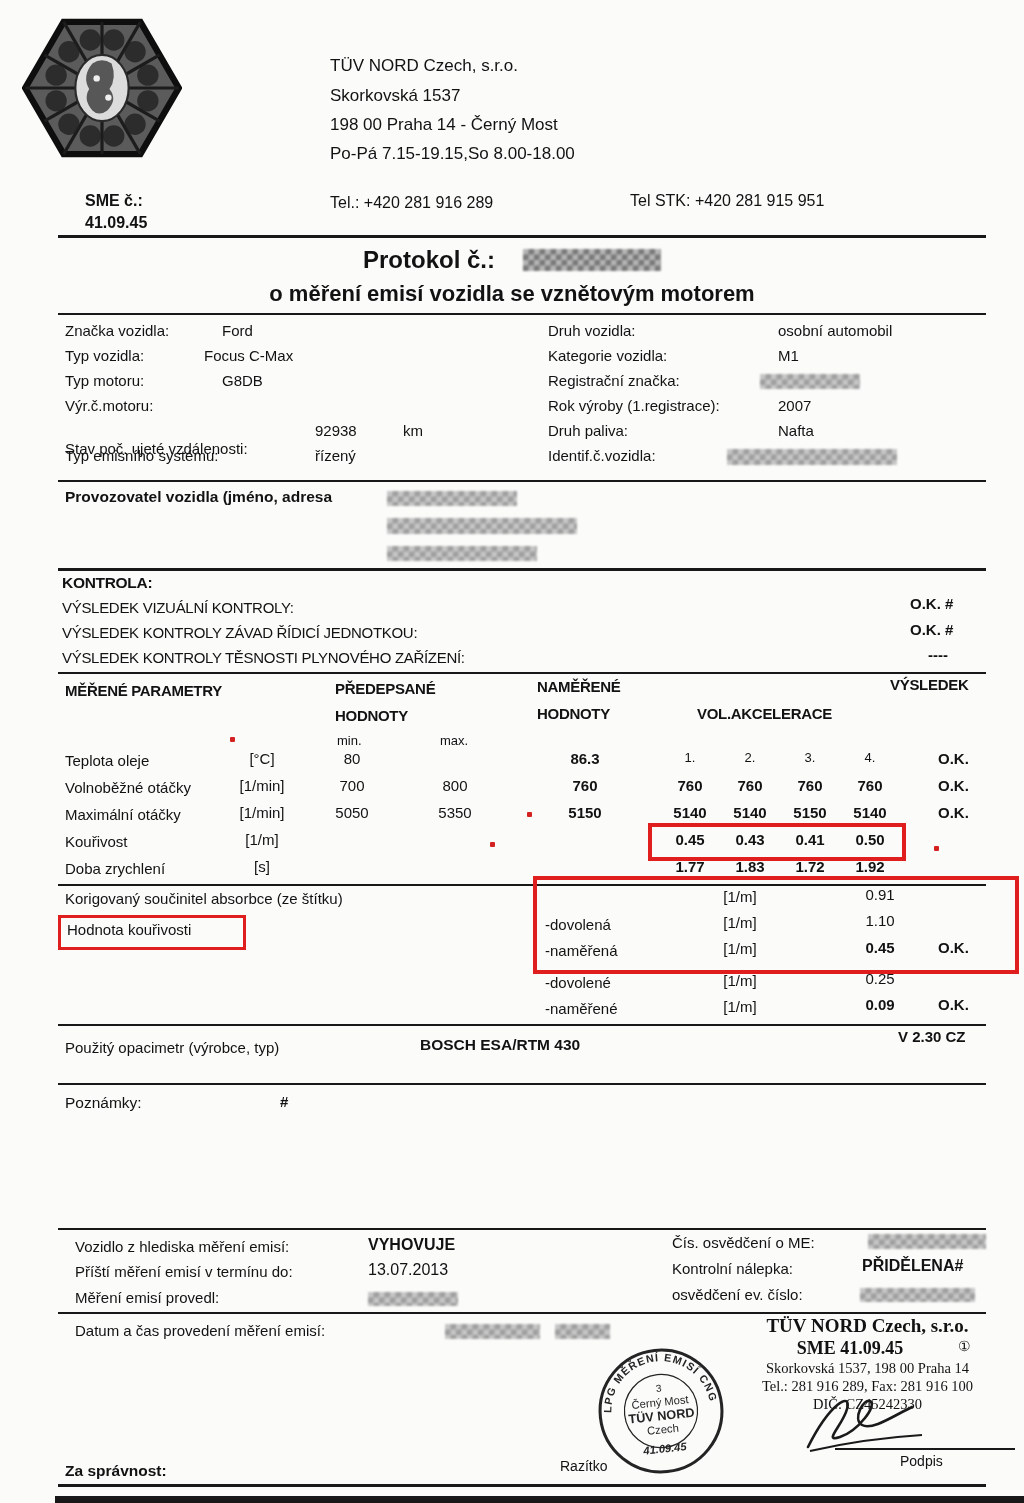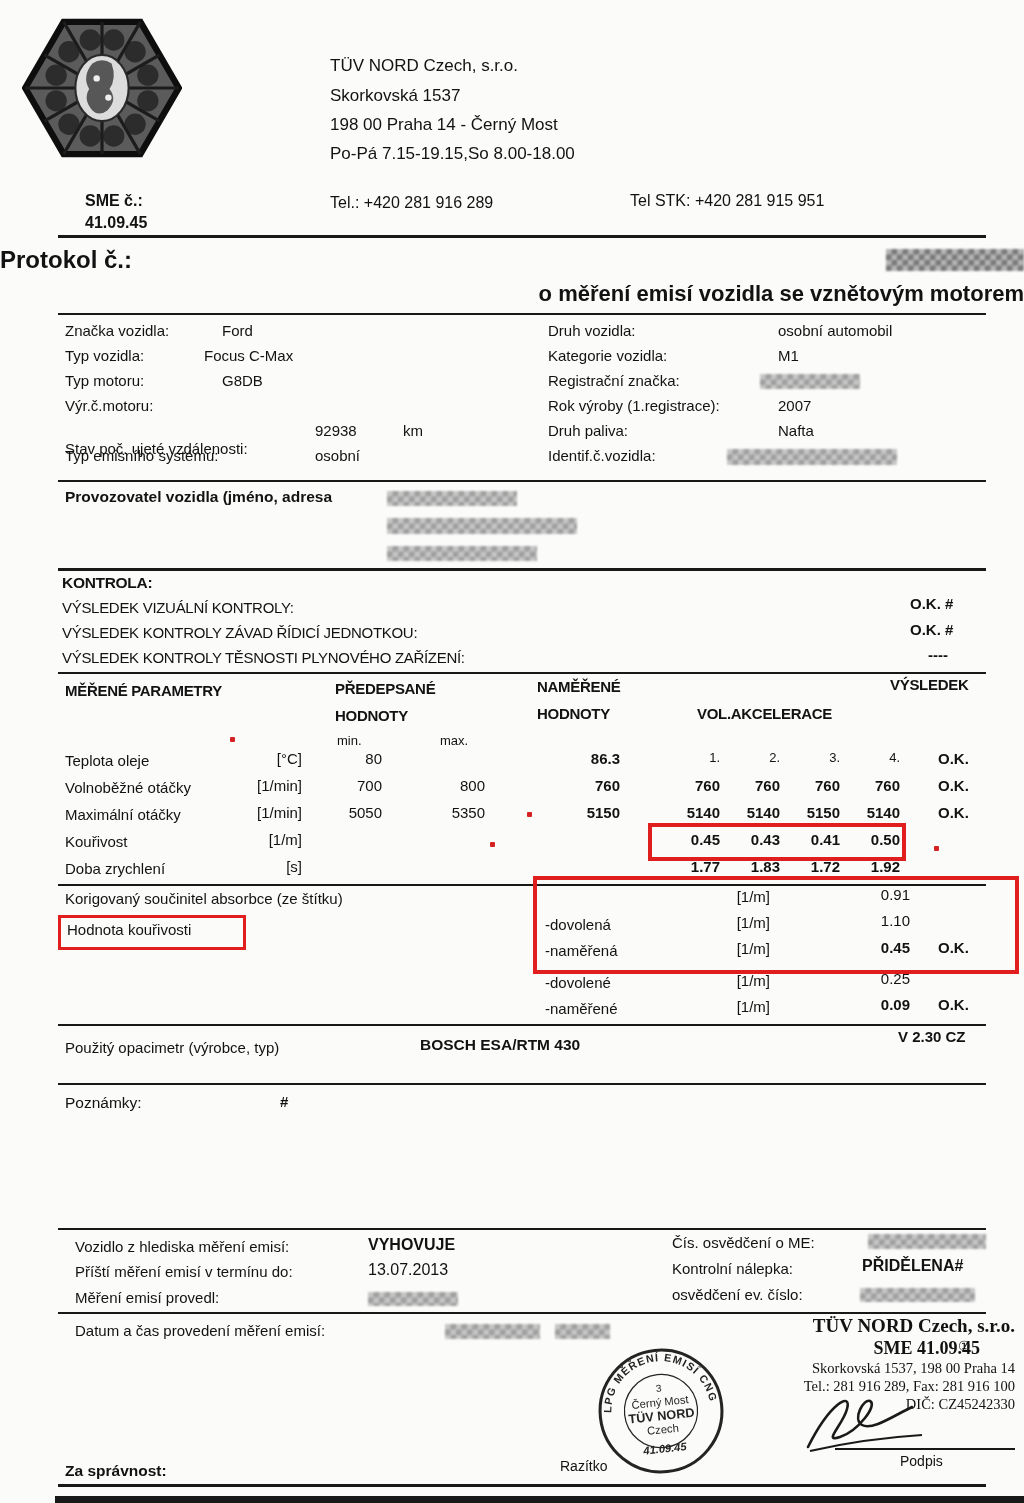--- a/index.html
+++ b/index.html
@@ -1,20 +1,20 @@
 <!DOCTYPE html>
 <html><head>
 <meta charset="utf-8">
 <style>
   html,body{margin:0;padding:0;background:#e9e9e9}
   .page{position:relative;width:1024px;height:1503px;margin:0 auto;background:#fbfbfa;
         font-family:"Liberation Sans",sans-serif;color:#121212;overflow:hidden}
   .a{position:absolute;white-space:nowrap}
   .b{font-weight:bold}
-  .c{text-align:right}
+  .c{text-align:center}
   .s13{font-size:13px}.s14{font-size:14px}.s15{font-size:15px}.s16{font-size:16px}
   .s17{font-size:17px}.s22{font-size:22px}.s24{font-size:24px}
   .cond{letter-spacing:-0.3px}
   .hr{position:absolute;background:#181818}
   .redact{position:absolute;background-color:#bdbdbd;
      background-image:linear-gradient(45deg,#8d8d8d 25%,transparent 25%,transparent 75%,#8d8d8d 75%),
                       linear-gradient(45deg,#8d8d8d 25%,transparent 25%,transparent 75%,#8d8d8d 75%);
      background-size:11px 11px;background-position:0 0,5.5px 5.5px;filter:blur(.8px);opacity:.85}
   .redact.inline{position:static;display:inline-block;vertical-align:middle}
   .redact.dark{background-color:#a9a9a9;
@@ -70,40 +70,40 @@
   <div class="a s17" style="left:330px;top:115px">198 00 Praha 14 - Černý Most</div>
   <div class="a s17" style="left:330px;top:144px">Po-Pá 7.15-19.15,So 8.00-18.00</div>
 
   <div class="a s16 b" style="left:85px;top:192px">SME č.:</div>
   <div class="a s16 b" style="left:85px;top:214px">41.09.45</div>
   <div class="a s16" style="left:330px;top:194px">Tel.: +420 281 916 289</div>
   <div class="a s16" style="left:630px;top:192px">Tel STK: +420 281 915 951</div>
 
   <div class="hr" style="left:58px;top:235px;width:928px;height:3px"></div>
 
-  <div class="a" style="left:0;right:0;top:246px;display:flex;justify-content:space-between;align-items:center;gap:28px">
+  <div class="a" style="left:0;right:0;top:246px;display:flex;justify-content:center;align-items:center;gap:28px">
     <span class="s24 b">Protokol č.:</span>
     <span class="redact inline dark" style="width:138px;height:22px"></span>
   </div>
   <div class="a s22 b c" style="left:0;right:0;top:281px">o měření emisí vozidla se vznětovým motorem</div>
 
   <div class="hr" style="left:58px;top:313px;width:928px;height:2px"></div>
 
   <div class="a s15" style="left:65px;top:322px">Značka vozidla:</div>
   <div class="a s15" style="left:222px;top:322px">Ford</div>
   <div class="a s15" style="left:65px;top:347px">Typ vozidla:</div>
   <div class="a s15" style="left:204px;top:347px">Focus C-Max</div>
   <div class="a s15" style="left:65px;top:372px">Typ motoru:</div>
   <div class="a s15" style="left:222px;top:372px">G8DB</div>
   <div class="a s15" style="left:65px;top:397px">Výr.č.motoru:</div>
   <div class="a s15" style="left:65px;top:440px">Stav poč. ujeté vzdálenosti:</div>
   <div class="a s15" style="left:315px;top:422px">92938</div>
   <div class="a s15" style="left:403px;top:422px">km</div>
   <div class="a s15" style="left:65px;top:447px">Typ emisního systému:</div>
-  <div class="a s15" style="left:315px;top:447px">osobní</div>
+  <div class="a s15" style="left:315px;top:447px">řízený</div>
 
   <div class="a s15" style="left:548px;top:322px">Druh vozidla:</div>
   <div class="a s15" style="left:778px;top:322px">osobní automobil</div>
   <div class="a s15" style="left:548px;top:347px">Kategorie vozidla:</div>
   <div class="a s15" style="left:778px;top:347px">M1</div>
   <div class="a s15" style="left:548px;top:372px">Registrační značka:</div>
   <div class="redact" style="left:760px;top:374px;width:100px;height:15px"></div>
   <div class="a s15" style="left:548px;top:397px">Rok výroby (1.registrace):</div>
   <div class="a s15" style="left:778px;top:397px">2007</div>
   <div class="a s15" style="left:548px;top:422px">Druh paliva:</div>

